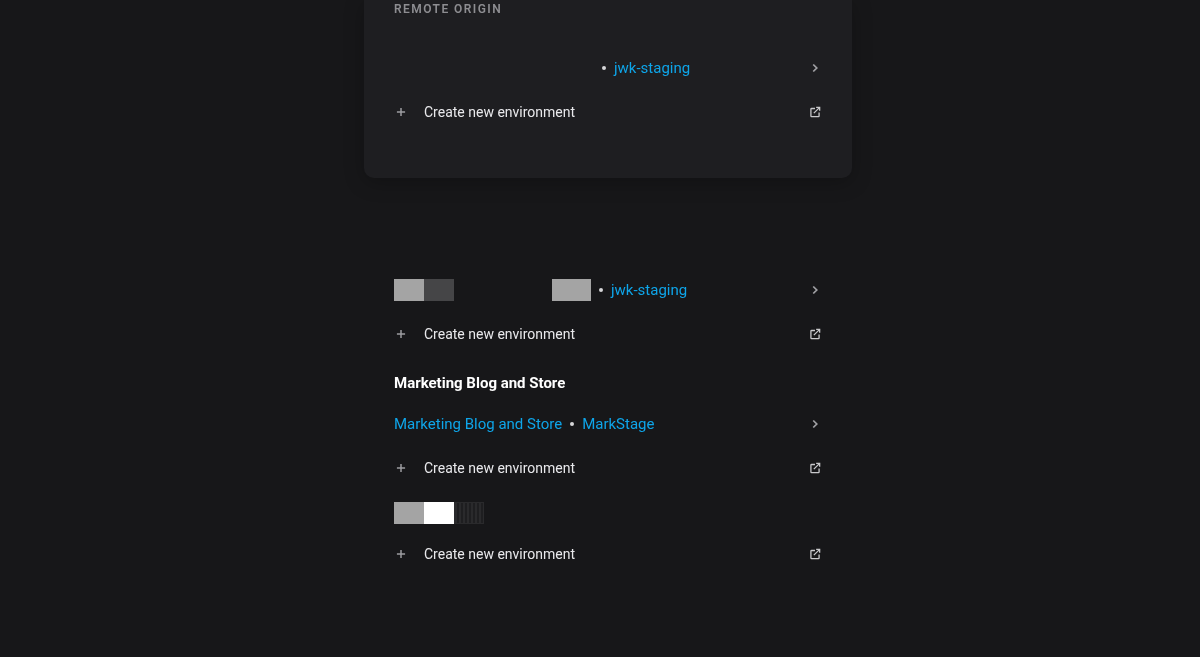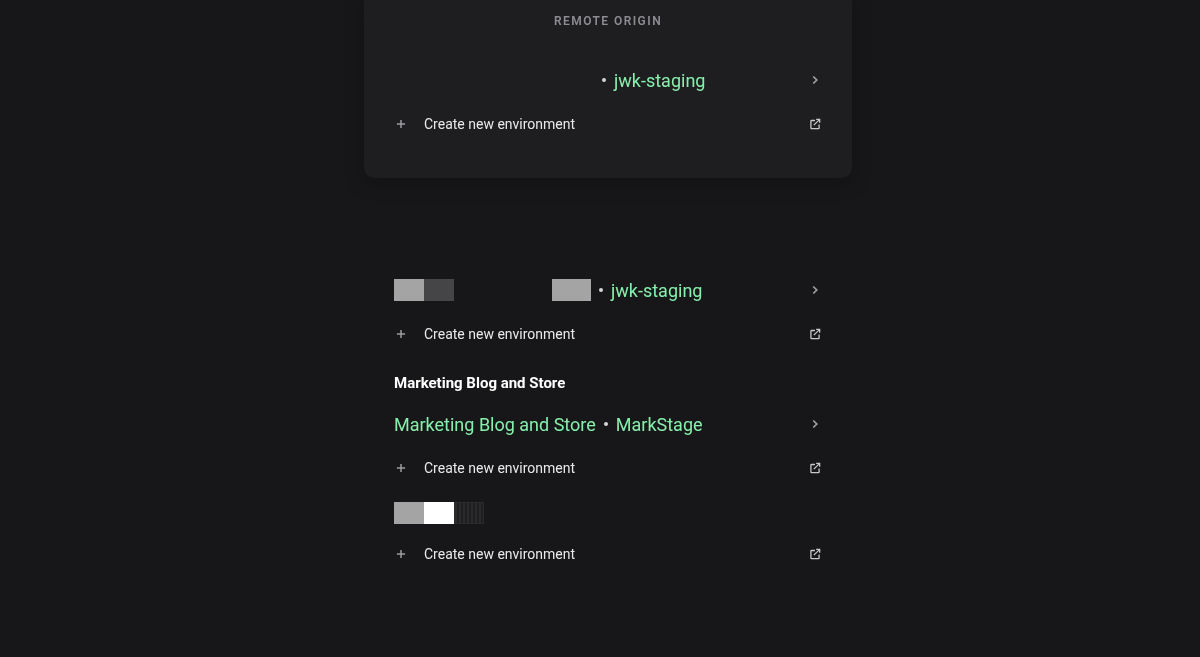--- a/index.html
+++ b/index.html
@@ -1,31 +1,31 @@
 <!DOCTYPE html>
 <html><head>
 <meta charset="utf-8">
 <style>
   * { box-sizing: border-box; margin: 0; padding: 0; }
   html, body { width: 1200px; height: 657px; background: #171719; font-family: -apple-system, BlinkMacSystemFont, "Segoe UI", Roboto, sans-serif; overflow: hidden; }
   .canvas { position: relative; width: 1200px; height: 657px; background: #171719; }
-  .panel { position: absolute; left: 364px; top: 0; width: 488px; height: 178px; background: #1e1e21; border-radius: 0 0 10px 10px; box-shadow: 0 4px 20px rgba(0,0,0,0.25); padding-top: 14px; text-align: center; }
+  .panel { position: absolute; left: 364px; top: 0; width: 488px; height: 178px; background: #1e1e21; border-radius: 0 0 10px 10px; box-shadow: 0 4px 20px rgba(0,0,0,0.25); padding-top: 2px; }
   .panel-inner { padding: 0 30px; }
   .section-label { font-size: 12px; letter-spacing: 0.12em; color: #8d8d91; font-weight: 600; text-transform: uppercase; margin-bottom: 30px; }
   .row { display: flex; align-items: center; height: 44px; }
   .row-left { display: flex; align-items: center; flex: 1; min-width: 0; }
   .plus { width: 14px; height: 14px; display: inline-flex; align-items: center; justify-content: center; color: #a0a0a4; margin-right: 16px; }
   .chevron { width: 14px; height: 14px; display: inline-flex; align-items: center; justify-content: center; color: #a0a0a4; }
   .ext { width: 14px; height: 14px; display: inline-flex; align-items: center; justify-content: center; color: #c9c9cc; }
   .label-text { color: #e9e9ec; font-size: 14px; }
   .dot { width: 4px; height: 4px; border-radius: 50%; background: #d6d6d8; display: inline-block; margin: 0 8px; }
   .env-row { display: flex; align-items: center; height: 44px; }
   .env-row .env-left { flex: 1; display: flex; align-items: center; justify-content: flex-start; }
   .env-row .name-wrap { display: flex; align-items: center; }
-  .env-row .env-name { color: #86efac; font-size: 18px; }
+  .env-row .env-name { color: #0ea5e9; font-size: 15px; }
   .lower { position: absolute; left: 364px; top: 268px; width: 488px; padding: 0 30px; }
   .proj-title { color: #ffffff; font-weight: 700; font-size: 15px; margin: 18px 0 10px; }
   .redact-box { display: inline-block; height: 22px; vertical-align: middle; }
   .r-a { width: 30px; background: #a4a4a4; }
   .r-b { width: 30px; background: #454547; }
   .r-c { width: 39px; background: #a4a4a4; }
   .r-d { width: 30px; background: #a4a4a4; }
   .r-e { width: 30px; background: #ffffff; }
   .r-f { width: 30px; background: repeating-linear-gradient(90deg,#2a2a2c 0 2px,#1e1e20 2px 4px); border: 1px solid #2a2a2c; }
   .gap-title { height: 22px; display: flex; align-items: center; margin: 12px 0 8px; }

